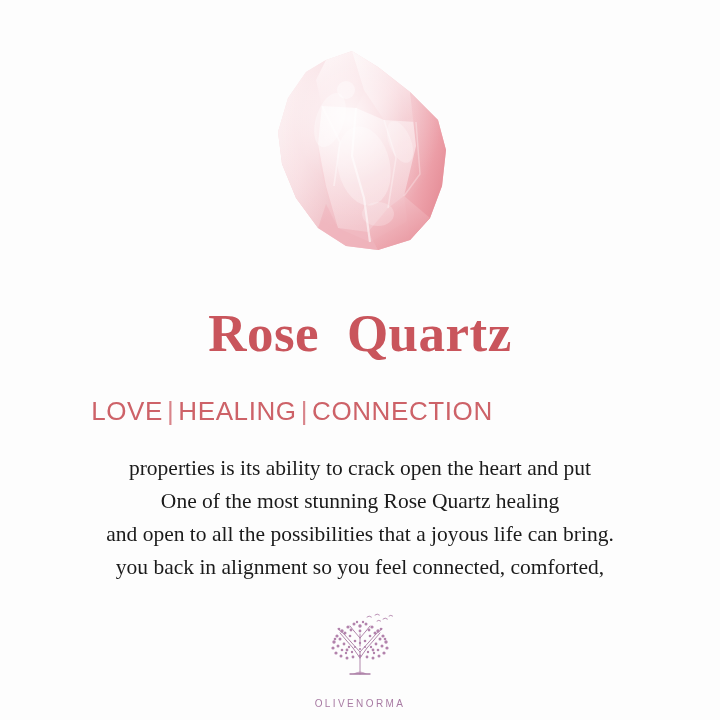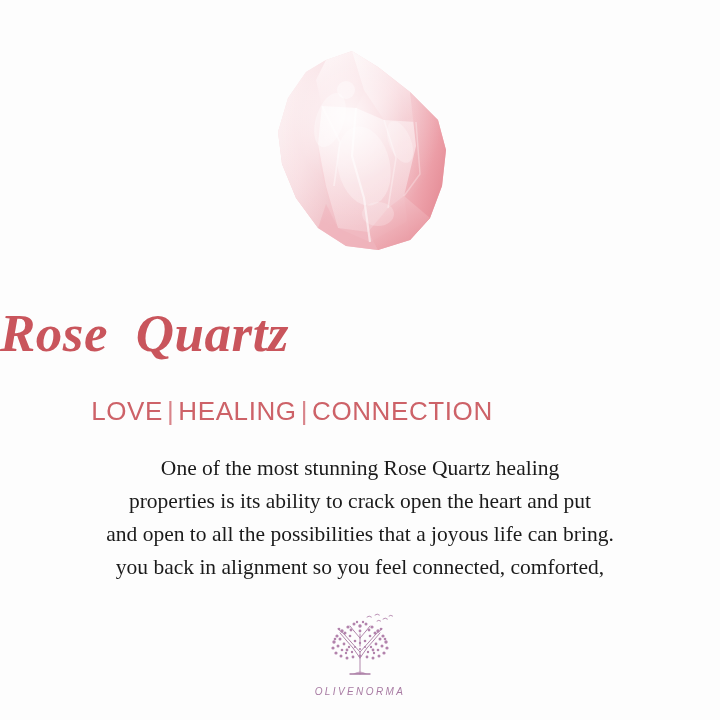--- a/index.html
+++ b/index.html
@@ -30,30 +30,29 @@
   .crystal-svg {
     display: block;
   }
 
   
   .title {
     position: absolute;
     left: 0;
     top: 304px;
     width: 720px;
-    text-align: left;
+    text-align: center;
     font-family: "Liberation Serif", serif;
     font-weight: 700;
     font-size: 53px;
     line-height: 58px;
     letter-spacing: 0.5px;
     word-spacing: 14px;
     color: #c9555c;
     white-space: nowrap;
-    font-style: italic;
   }
 
   
   .subtitle {
     position: absolute;
     left: 0;
     top: 396px;
     width: 584px;
     text-align: center;
     font-family: "Liberation Sans", sans-serif;
@@ -93,27 +92,26 @@
     top: 612px;
     width: 720px;
     display: flex;
     flex-direction: column;
     align-items: center;
   }
   .logo-mark {
     display: block;
   }
   .logo-word {
-    margin-top: 6px;
+    margin-top: 18px;
     font-family: "Liberation Sans", sans-serif;
     font-size: 10px;
     letter-spacing: 2.4px;
     color: #a87ba3;
     text-align: center;
-    font-style: italic;
   }
 </style>
 </head>
 <body>
 
 <div id="page">
 
   <div class="crystal-wrap">
     <svg class="crystal-svg" width="200" height="215" viewBox="0 0 200 215">
       <defs>
@@ -193,22 +191,22 @@
     </svg>
   </div>
 
   <div class="title">Rose Quartz</div>
 
   <div class="subtitle">
     <span>LOVE</span><span class="sep">|</span><span>HEALING</span><span class="sep">|</span><span>CONNECTION</span>
   </div>
 
   <div class="body-text">
+    <span class="bline">properties is its ability to crack open the heart and put</span>
     <span class="bline">One of the most stunning Rose Quartz healing</span>
-    <span class="bline">properties is its ability to crack open the heart and put</span>
     <span class="bline">and open to all the possibilities that a joyous life can bring.</span>
     <span class="bline">you back in alignment so you feel connected, comforted,</span>
   </div>
 
   <div class="logo">
     <svg class="logo-mark" width="86" height="68" viewBox="0 0 86 68">
       <g stroke="#a87ba3" stroke-width="0.9" fill="none" stroke-linecap="round">
 
         <path d="M43 62 L43 40"></path>
         <path d="M43 46 L36 36 M43 46 L50 36"></path>

